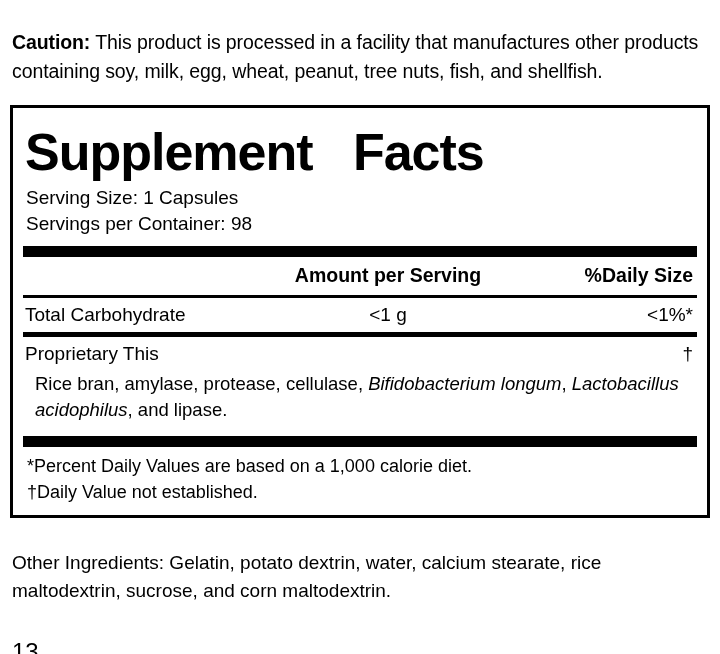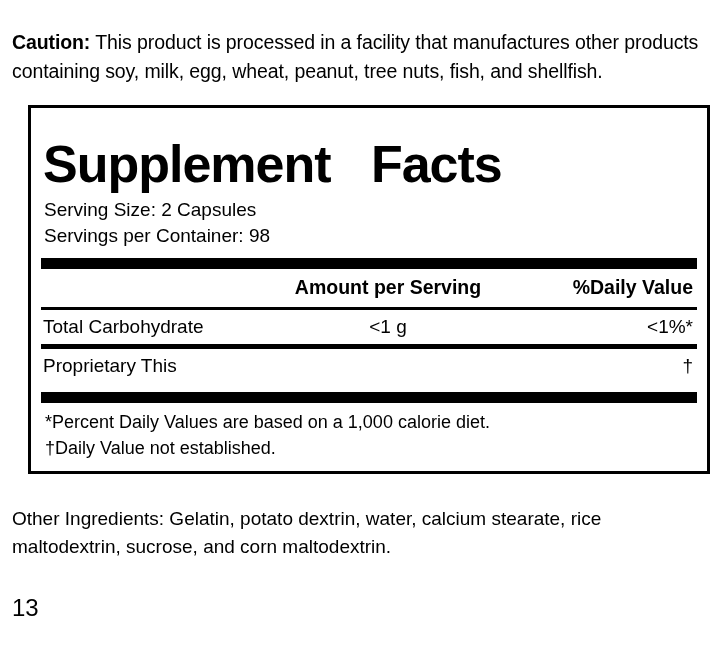--- a/index.html
+++ b/index.html
@@ -29,22 +29,22 @@
     padding: 8px 4px 0 4px;
     letter-spacing: -0.1px;
   }
   .caution b {
     font-weight: bold;
   }
 
   
   .panel {
     border: 3px solid #000;
-    margin: 10px 2px 0 20px;
-    padding: 23px 10px 10px 10px;
+    margin: 10px 2px 0 2px;
+    padding: 11px 10px 10px 10px;
     box-sizing: border-box;
   }
   .sf-title {
     font-size: 52px;
     font-weight: bold;
     line-height: 62px;
     letter-spacing: -1px;
     white-space: pre;
     margin: 2px 0 2px 2px;
   }
@@ -127,46 +127,50 @@
 <body>
 
 <div class="page">
 
   <p class="caution"><b>Caution:</b><span> This product is processed in a facility that manufactures other products containing soy, milk, egg, wheat, peanut, tree nuts, fish, and shellfish.</span></p>
 
   <div class="panel">
 
     <div class="sf-title">Supplement   Facts</div>
 
-    <div class="serving-line">Serving Size: 2 Capsules</div>
+    <div class="serving-line">Serving Size: 1 Capsules</div>
     <div class="serving-line">Servings per Container: 98</div>
 
     <div class="rule-thick"></div>
 
     <div class="row hdr-row">
       <div class="c-name"></div>
       <div class="c-amt">Amount per Serving</div>
-      <div class="c-dv">%Daily Value</div>
+      <div class="c-dv">%Daily Size</div>
     </div>
 
     <div class="rule-thin"></div>
 
     <div class="row">
       <div class="c-name">Total Carbohydrate</div>
       <div class="c-amt">&lt;1 g</div>
       <div class="c-dv">&lt;1%*</div>
     </div>
 
     <div class="rule-medium"></div>
 
     <div class="row">
       <div class="c-name">Proprietary This</div>
       <div class="c-dv">†</div>
     </div>
 
+    <div class="blend-desc">
+      <span>Rice bran, amylase, protease, cellulase, </span><i>Bifidobacterium longum</i><span>,</span>
+      <i>Lactobacillus acidophilus</i><span>, and lipase.</span>
+    </div>
 
     <div class="rule-thick"></div>
 
     <div class="footnotes">*Percent Daily Values are based on a 1,000 calorie diet.</div>
     <div class="footnotes" style="padding-top:0">†Daily Value not established.</div>
 
   </div>
 
   <p class="other">Other Ingredients: Gelatin, potato dextrin, water, calcium stearate, rice maltodextrin, sucrose, and corn maltodextrin.</p>
 

